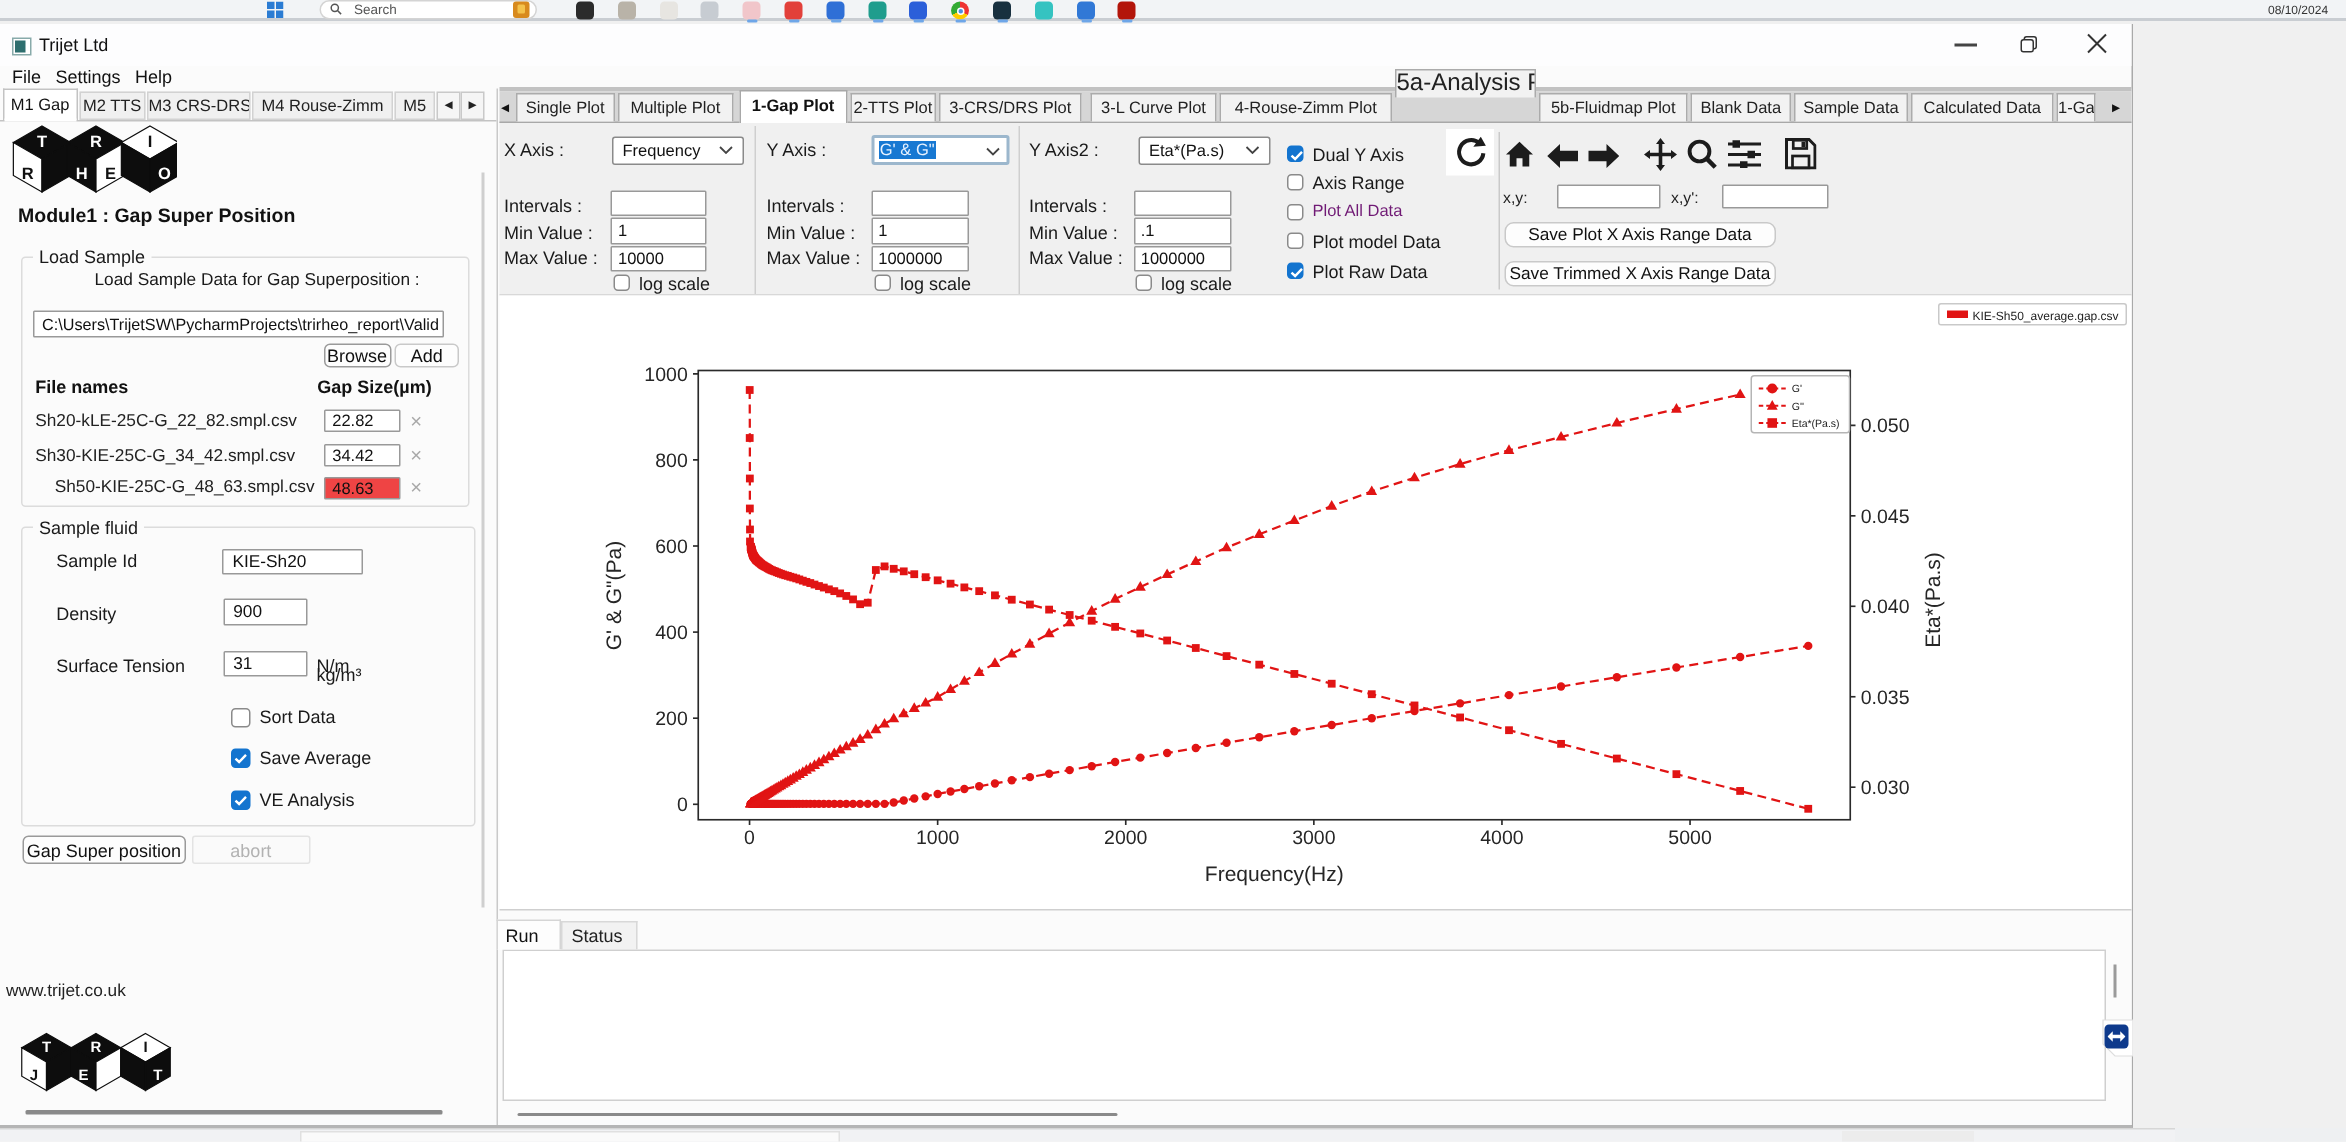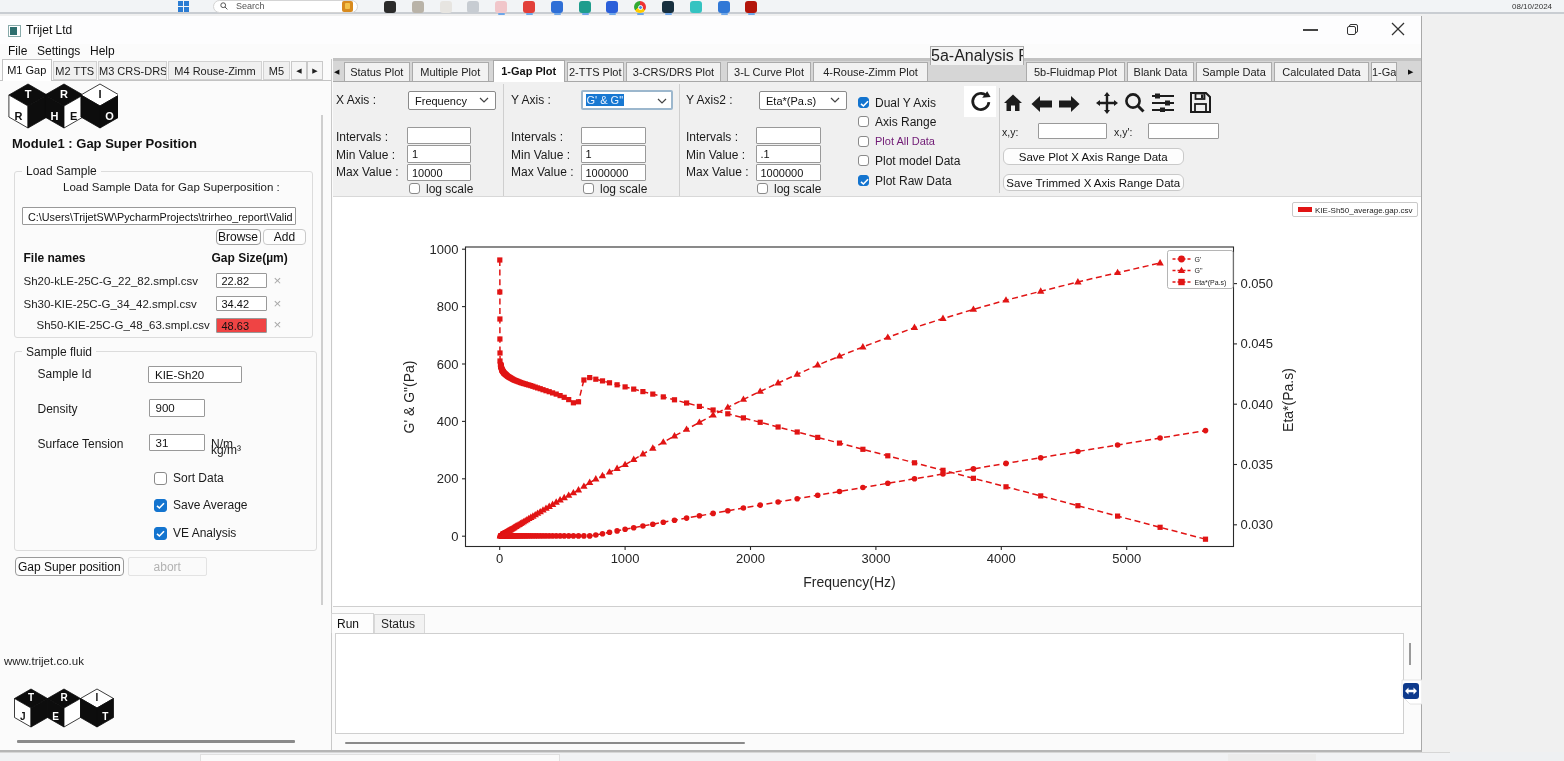--- a/index.html
+++ b/index.html
@@ -159,21 +159,21 @@
   </div>
 <div style="position:absolute;left:321px;top:115px;width:2px;height:490px;background:#cfcfcf;"></div>
 <div style="position:absolute;left:17px;top:740px;width:278px;height:2.5px;background:#8a8a8a;border-radius:1px;"></div>
 <div style="position:absolute;left:330.5px;top:59px;width:1.5px;height:691px;background:#c9c9c9;"></div>
 <div style="position:absolute;left:333px;top:59px;width:1088px;height:691px;background:#fbfbfb;"></div>
 <div style="position:absolute;left:333px;top:81px;width:1088px;height:115.5px;background:#f0f0f0;border-bottom:1px solid #d8d8d8;"></div>
 <div style="position:absolute;left:333px;top:57.5px;width:1088px;height:3.5px;background:#c2c2c2;"></div>
 <div style="position:absolute;left:333px;top:61px;width:1088px;height:20.5px;background:#d6d6d6;"></div>
 <div style="position:absolute;left:333px;top:81px;width:1088px;height:1px;background:#a8a8a8;"></div>
 <div style="position:absolute;left:334px;top:68px;font-size:7px;color:#111;">◀</div>
-<div style="position:absolute;left:344px;top:62px;width:65.5px;height:19px;background:#f2f2f2;border:1px solid #ababab;border-bottom:none;font-size:11px;text-align:center;line-height:18px;color:#222;overflow:hidden;white-space:nowrap;">Status Plot</div>
+<div style="position:absolute;left:344px;top:62px;width:65.5px;height:19px;background:#f2f2f2;border:1px solid #ababab;border-bottom:none;font-size:11px;text-align:center;line-height:18px;color:#222;overflow:hidden;white-space:nowrap;">Single Plot</div>
 <div style="position:absolute;left:411.5px;top:62px;width:77.5px;height:19px;background:#f2f2f2;border:1px solid #ababab;border-bottom:none;font-size:11px;text-align:center;line-height:18px;color:#222;overflow:hidden;white-space:nowrap;">Multiple Plot</div>
 <div style="position:absolute;left:493px;top:59.5px;width:71.5px;height:22px;background:#fff;border:1px solid #a8a8a8;border-bottom:none;font-size:11px;font-weight:bold;text-align:center;line-height:21px;color:#111;z-index:3;white-space:nowrap;overflow:hidden;">1-Gap Plot</div>
 <div style="position:absolute;left:566.5px;top:62px;width:57.5px;height:19px;background:#f2f2f2;border:1px solid #ababab;border-bottom:none;font-size:11px;text-align:center;line-height:18px;color:#222;overflow:hidden;white-space:nowrap;">2-TTS Plot</div>
 <div style="position:absolute;left:626px;top:62px;width:95px;height:19px;background:#f2f2f2;border:1px solid #ababab;border-bottom:none;font-size:11px;text-align:center;line-height:18px;color:#222;overflow:hidden;white-space:nowrap;">3-CRS/DRS Plot</div>
 <div style="position:absolute;left:727px;top:62px;width:84px;height:19px;background:#f2f2f2;border:1px solid #ababab;border-bottom:none;font-size:11px;text-align:center;line-height:18px;color:#222;overflow:hidden;white-space:nowrap;">3-L Curve Plot</div>
 <div style="position:absolute;left:813px;top:62px;width:115px;height:19px;background:#f2f2f2;border:1px solid #ababab;border-bottom:none;font-size:11px;text-align:center;line-height:18px;color:#222;overflow:hidden;white-space:nowrap;">4-Rouse-Zimm Plot</div>
 <div style="position:absolute;left:930px;top:46px;width:94px;height:19px;background:#f2f2f2;border:1px solid #ababab;border-bottom:none;font-size:16px;text-align:center;line-height:18px;color:#222;overflow:hidden;white-space:nowrap;">5a-Analysis Plot</div>
 <div style="position:absolute;left:1026px;top:62px;width:99px;height:19px;background:#f2f2f2;border:1px solid #ababab;border-bottom:none;font-size:11px;text-align:center;line-height:18px;color:#222;overflow:hidden;white-space:nowrap;">5b-Fluidmap Plot</div>
 <div style="position:absolute;left:1127px;top:62px;width:67px;height:19px;background:#f2f2f2;border:1px solid #ababab;border-bottom:none;font-size:11px;text-align:center;line-height:18px;color:#222;overflow:hidden;white-space:nowrap;">Blank Data</div>
 <div style="position:absolute;left:1196px;top:62px;width:76px;height:19px;background:#f2f2f2;border:1px solid #ababab;border-bottom:none;font-size:11px;text-align:center;line-height:18px;color:#222;overflow:hidden;white-space:nowrap;">Sample Data</div>

